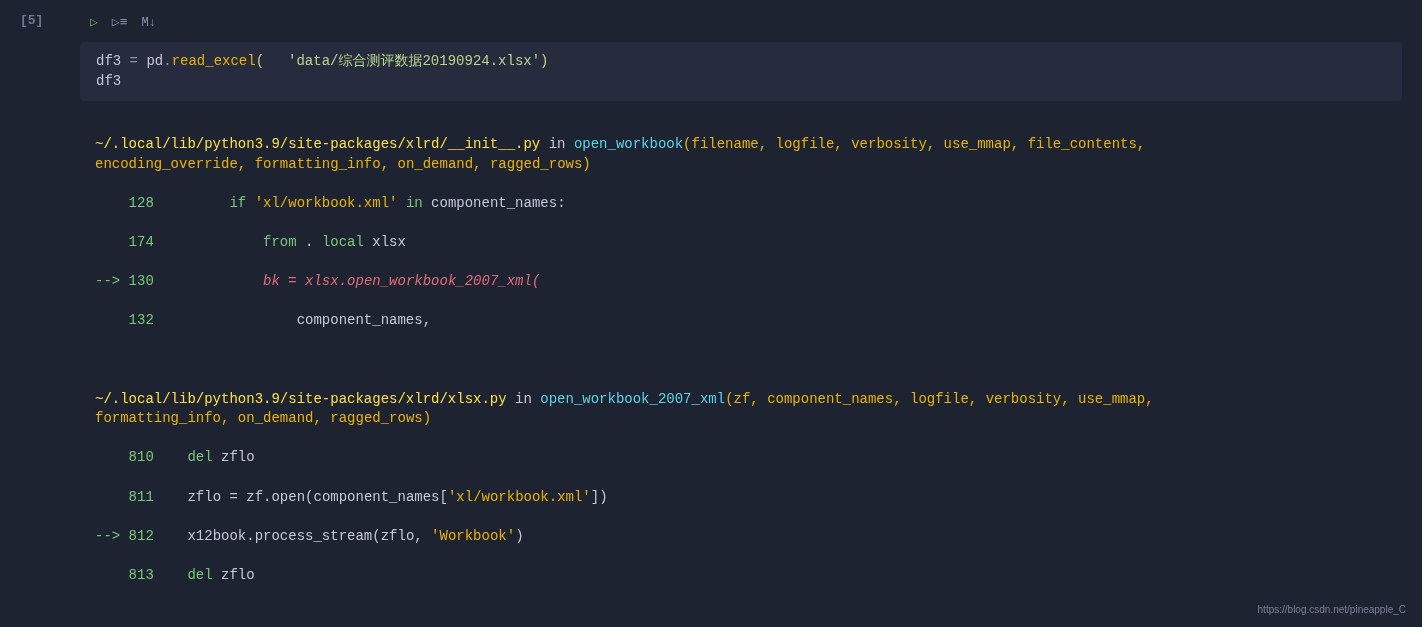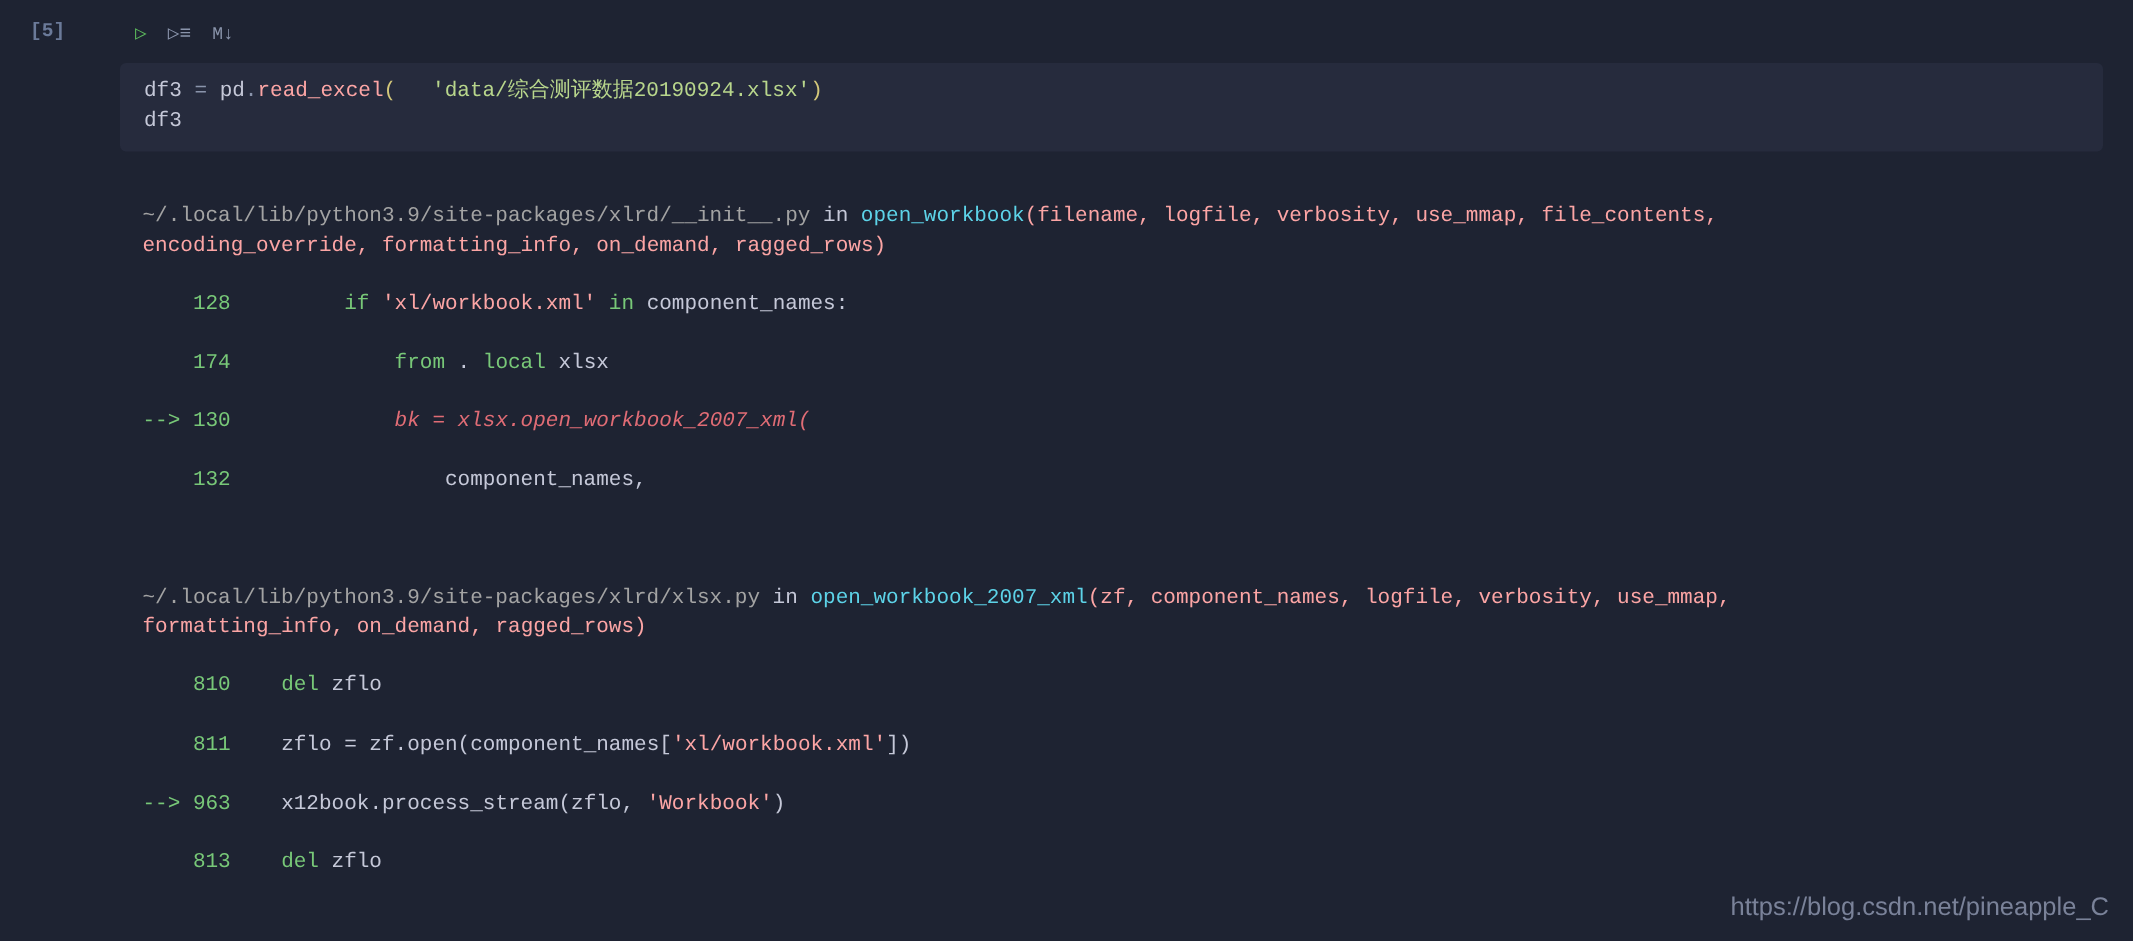--- a/index.html
+++ b/index.html
@@ -52,33 +52,33 @@
       flex: 1;
     }
     .code-line {
       white-space: pre;
     }
     .output-area {
       padding: 14px 0 0 95px;
       white-space: pre;
     }
     .c-cyan { color: #5dd3e8; }
-    .c-blue { color: #fca5a5; text-align: center; }
+    .c-blue { color: #eab308; text-align: center; }
     .c-green { color: #78c878; }
     .c-yellow { color: #d4c87a; }
     .c-red { color: #e06c75; font-style: italic; }
-    .c-teal { color: #a3a3a3; }
+    .c-teal { color: #fde047; }
     .c-string { color: #b8d68c; margin-left: 24px; }
     .c-gray { color: #8a94ab; }
     .watermark {
       position: absolute;
       bottom: 10px;
       right: 16px;
       color: #7a8299;
-      font-size: 17px;
+      font-size: 10px;
       font-family: Arial, sans-serif;
     }
   </style>
 </head>
 <body>
 
 <div class="cell-container">
   <div class="prompt">[5]</div>
   <div style="flex:1">
     <div class="toolbar">
@@ -98,21 +98,21 @@
 <span class="c-blue">encoding_override</span><span class="c-blue">, </span><span class="c-blue">formatting_info</span><span class="c-blue">, </span><span class="c-blue">on_demand</span><span class="c-blue">, </span><span class="c-blue">ragged_rows</span><span class="c-blue">)</span></div>
 <div><span class="c-green">    128 </span><span>        </span><span class="c-green">if</span><span> </span><span class="c-blue">'xl/workbook.xml'</span><span> </span><span class="c-green">in</span><span> component_names</span><span>:</span></div>
 <div><span class="c-green">    174 </span><span>            </span><span class="c-green">from</span><span> </span><span>.</span><span> </span><span class="c-green">local</span><span> xlsx</span></div>
 <div><span class="c-green">--&gt; </span><span class="c-green">130</span><span class="c-red">             bk </span><span class="c-red">=</span><span class="c-red"> xlsx</span><span class="c-red">.</span><span class="c-red">open_workbook_2007_xml</span><span class="c-red">(</span></div>
 <div><span class="c-green">    132 </span><span>                component_names</span><span>,</span></div>
 <div>&nbsp;</div>
 <div><span class="c-teal">~/.local/lib/python3.9/site-packages/xlrd/xlsx.py</span><span> in </span><span class="c-cyan">open_workbook_2007_xml</span><span class="c-blue">(zf</span><span class="c-blue">, </span><span class="c-blue">component_names</span><span class="c-blue">, </span><span class="c-blue">logfile</span><span class="c-blue">, </span><span class="c-blue">verbosity</span><span class="c-blue">, </span><span class="c-blue">use_mmap</span><span class="c-blue">, </span>
 <span class="c-blue">formatting_info</span><span class="c-blue">, </span><span class="c-blue">on_demand</span><span class="c-blue">, </span><span class="c-blue">ragged_rows</span><span class="c-blue">)</span></div>
 <div><span class="c-green">    810 </span><span class="c-green">   del</span><span> zflo</span></div>
 <div><span class="c-green">    811 </span><span>   zflo </span><span>=</span><span> zf</span><span>.</span><span>open</span><span>(</span><span>component_names</span><span>[</span><span class="c-blue">'xl/workbook.xml'</span><span>]</span><span>)</span></div>
-<div><span class="c-green">--&gt; </span><span class="c-green">963</span><span>    x12book</span><span>.</span><span>process_stream</span><span>(</span><span>zflo</span><span>,</span><span> </span><span class="c-blue">'Workbook'</span><span>)</span></div>
+<div><span class="c-green">--&gt; </span><span class="c-green">812</span><span>    x12book</span><span>.</span><span>process_stream</span><span>(</span><span>zflo</span><span>,</span><span> </span><span class="c-blue">'Workbook'</span><span>)</span></div>
 <div><span class="c-green">    813 </span><span class="c-green">   del</span><span> zflo</span></div>
 
 
 
 
 
 
 
 
 

